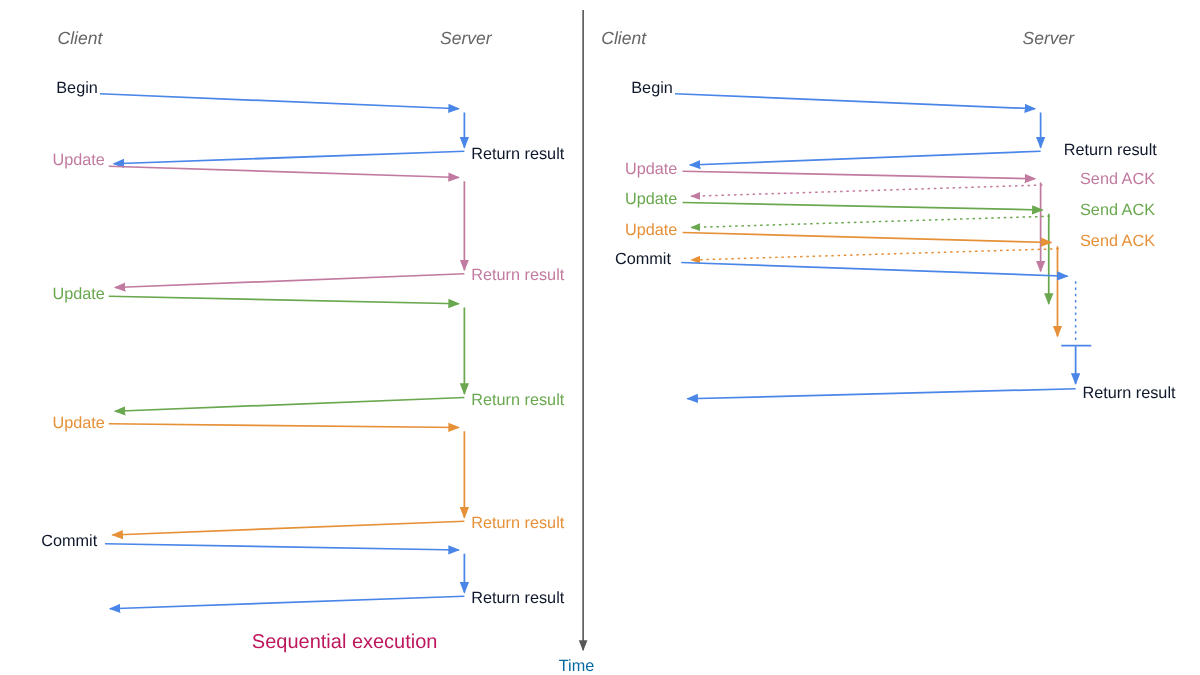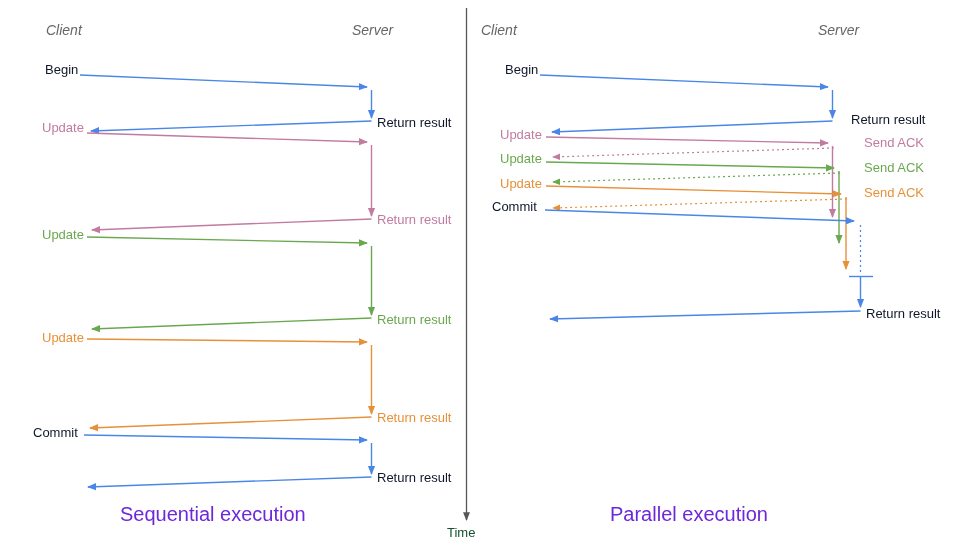--- a/index.html
+++ b/index.html
@@ -2,22 +2,22 @@
 <html><head>
 <meta charset="utf-8">
 <style>
   html,body{margin:0;padding:0;background:#ffffff;}
   .canvas{
     position:relative;width:960px;height:540px;background:#ffffff;overflow:hidden;
     font-family:"Liberation Sans","DejaVu Sans",sans-serif;
   }
   .lbl{position:absolute;font-size:13px;line-height:15px;white-space:nowrap;}
   .hdr{position:absolute;font-size:14px;line-height:16px;font-style:italic;color:#666666;white-space:nowrap;}
-  .title{position:absolute;font-size:20px;line-height:18px;color:#6d28d9;text-align:left;white-space:nowrap;}
-  .time{position:absolute;font-size:13px;line-height:14px;color:#14532d;}
+  .title{position:absolute;font-size:16px;line-height:18px;color:#be185d;text-align:right;white-space:nowrap;}
+  .time{position:absolute;font-size:13px;line-height:14px;color:#0369a1;}
   .blue{color:#0f172a;}
   .pink{color:#c27ba0;}
   .green{color:#6aa84f;}
   .orange{color:#e69138;}
   svg{position:absolute;left:0;top:0;}
   .sB{stroke:#4a86e8;stroke-width:1.4;fill:none;}
   .sP{stroke:#c27ba0;stroke-width:1.4;fill:none;}
   .sG{stroke:#6aa84f;stroke-width:1.4;fill:none;}
   .sO{stroke:#e69138;stroke-width:1.4;fill:none;}
   .sAxis{stroke:#575757;stroke-width:1.3;fill:none;}
@@ -137,17 +137,16 @@
 
   <div class="lbl green" style="left:500px;top:151px;">Update</div>
   <div class="lbl green" style="left:864px;top:160px;">Send ACK</div>
 
   <div class="lbl orange" style="left:500px;top:176px;">Update</div>
   <div class="lbl orange" style="left:864px;top:185px;">Send ACK</div>
 
   <div class="lbl blue" style="left:492px;top:199px;">Commit</div>
   <div class="lbl blue" style="left:866px;top:306px;">Return result</div>
 
-  <div class="title" style="left:610px;width:240px;top:505px;">Parallel execution</div>
 
   <div class="time" style="left:447px;top:526px;">Time</div>
 
 </div>
 
 </body></html>

